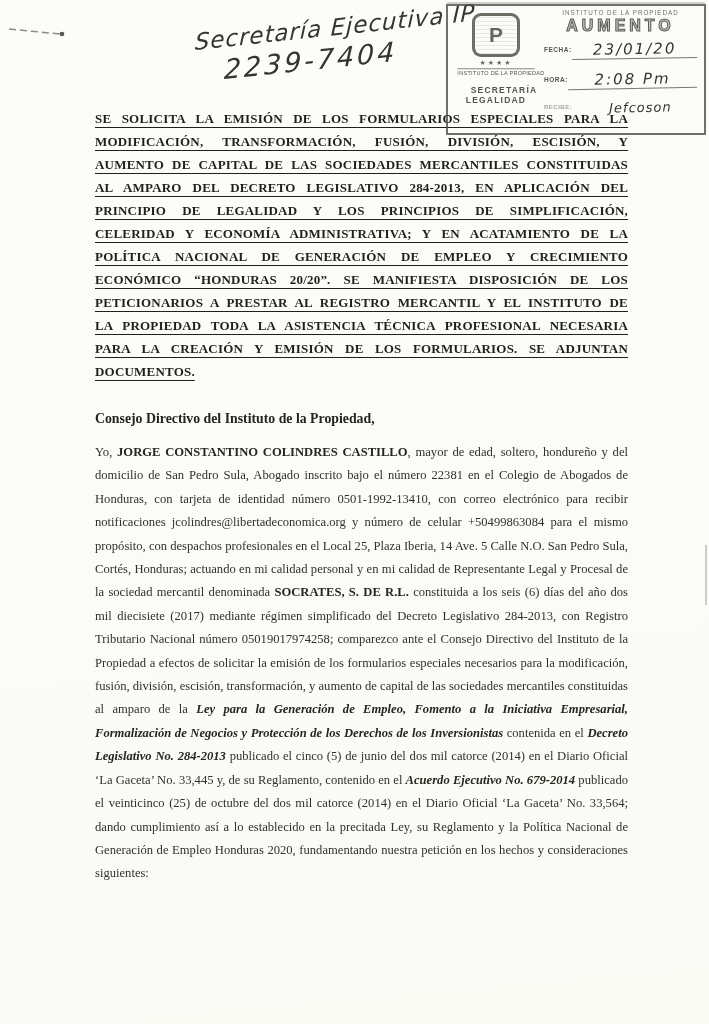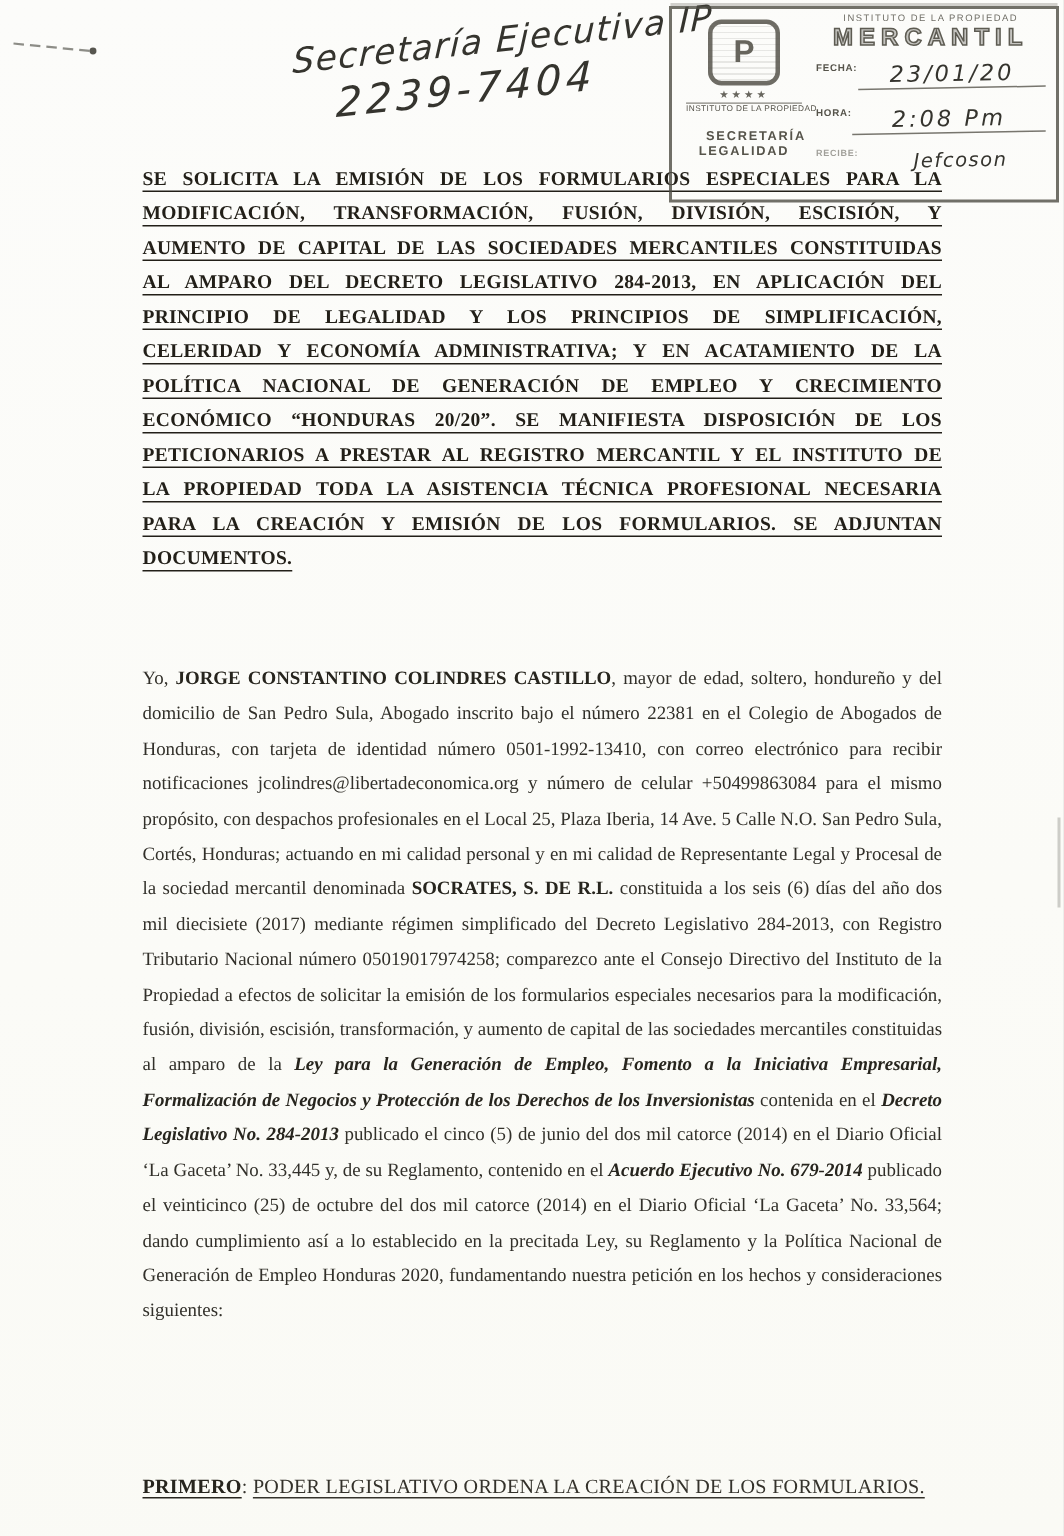--- a/index.html
+++ b/index.html
@@ -41,21 +41,21 @@
   .stars{font-size:7px;letter-spacing:2px;margin-top:2px;color:rgba(86,84,75,.9);}
   .emblem-caption{font-size:6px;letter-spacing:.3px;border-top:1px solid rgba(86,84,75,.7);margin:1px 6px 0;padding-top:1px;white-space:nowrap;transform:scale(.92);}
   .office1{margin-top:9px;font-size:8.5px;font-weight:bold;letter-spacing:1.2px;margin-left:16px;}
   .office2{font-size:8.5px;font-weight:bold;letter-spacing:1.2px;}
   .stamp-right{flex:1;padding:3px 7px 2px 0;}
   .stamp-small-title{font-size:6.3px;letter-spacing:1px;text-align:center;opacity:.85;white-space:nowrap;}
   .received{
     font-size:16px;font-weight:800;letter-spacing:4px;text-align:center;margin-top:1px;
     color:rgba(95,93,84,.35);-webkit-text-stroke:1px #5d5b52;white-space:nowrap;
   }
-  .stamp-row{display:flex;align-items:flex-start;margin-top:4px;}
+  .stamp-row{display:flex;align-items:center;margin-top:4px;}
   .slabel{font-size:6.5px;font-weight:bold;letter-spacing:.5px;padding-bottom:2px;}
   .svalue{
     flex:1;border-bottom:1.5px solid rgba(86,84,75,.8);
     font-size:15px;line-height:15px;text-align:center;letter-spacing:2px;
     transform:rotate(-1deg);padding-bottom:1px;white-space:nowrap;
   }
   .row-date{margin-top:7px;}
   .row-time{margin-top:13px;}
   .row-recibe{margin-top:11px;}
   .row-recibe .slabel{opacity:.55;font-size:6px;}
@@ -117,40 +117,40 @@
       <div class="emblem">
         <span>P</span>
       </div>
       <div class="stars">★★★★</div>
       <div class="emblem-caption">INSTITUTO DE LA PROPIEDAD</div>
       <div class="office1">SECRETARÍA</div>
       <div class="office2">LEGALIDAD</div>
     </div>
     <div class="stamp-right">
       <div class="stamp-small-title">INSTITUTO DE LA PROPIEDAD</div>
-      <div class="received">MERCANTIL</div>
+      <div class="received">AUMENTO</div>
       <div class="stamp-row row-date">
         <span class="slabel">FECHA:</span>
         <span class="svalue hand">23/01/20</span>
       </div>
       <div class="stamp-row row-time">
         <span class="slabel">HORA:</span>
         <span class="svalue hand">2:08 Pm</span>
       </div>
       <div class="stamp-row row-recibe">
         <span class="slabel">RECIBE:</span>
         <span class="svalue hand">Jefcoson</span>
       </div>
     </div>
   </div>
 
   <p class="abs headline">SE SOLICITA LA EMISIÓN DE LOS FORMULARIOS ESPECIALES PARA LA MODIFICACIÓN, TRANSFORMACIÓN, FUSIÓN, DIVISIÓN, ESCISIÓN, Y AUMENTO DE CAPITAL DE LAS SOCIEDADES MERCANTILES CONSTITUIDAS AL AMPARO DEL DECRETO LEGISLATIVO 284-2013, EN APLICACIÓN DEL PRINCIPIO DE LEGALIDAD Y LOS PRINCIPIOS DE SIMPLIFICACIÓN, CELERIDAD Y ECONOMÍA ADMINISTRATIVA; Y EN ACATAMIENTO DE LA POLÍTICA NACIONAL DE GENERACIÓN DE EMPLEO Y CRECIMIENTO ECONÓMICO “HONDURAS 20/20”. SE MANIFIESTA DISPOSICIÓN DE LOS PETICIONARIOS A PRESTAR AL REGISTRO MERCANTIL Y EL INSTITUTO DE LA PROPIEDAD TODA LA ASISTENCIA TÉCNICA PROFESIONAL NECESARIA PARA LA CREACIÓN Y EMISIÓN DE LOS FORMULARIOS. SE ADJUNTAN DOCUMENTOS.</p>
 
+  <p class="abs salutation">Consejo Directivo del Instituto de la Propiedad,</p>
 
   <p class="abs bodytext"><span class="run-normal">Yo, </span><span class="run-bold">JORGE CONSTANTINO COLINDRES CASTILLO</span><span class="run-normal">, mayor de edad, soltero, hondureño y del domicilio de San Pedro Sula, Abogado inscrito bajo el número 22381 en el Colegio de Abogados de Honduras, con tarjeta de identidad número 0501-1992-13410, con correo electrónico para recibir notificaciones jcolindres@libertadeconomica.org y número de celular +50499863084 para el mismo propósito, con despachos profesionales en el Local 25, Plaza Iberia, 14 Ave. 5 Calle N.O. San Pedro Sula, Cortés, Honduras; actuando en mi calidad personal y en mi calidad de Representante Legal y Procesal de la sociedad mercantil denominada </span><span class="run-bold">SOCRATES, S. DE R.L.</span><span class="run-normal"> constituida a los seis (6) días del año dos mil diecisiete (2017) mediante régimen simplificado del Decreto Legislativo 284-2013, con Registro Tributario Nacional número 05019017974258; comparezco ante el Consejo Directivo del Instituto de la Propiedad a efectos de solicitar la emisión de los formularios especiales necesarios para la modificación, fusión, división, escisión, transformación, y aumento de capital de las sociedades mercantiles constituidas al amparo de la </span><span class="run-bolditalic">Ley para la Generación de Empleo, Fomento a la Iniciativa Empresarial, Formalización de Negocios y Protección de los Derechos de los Inversionistas</span><span class="run-normal"> contenida en el </span><span class="run-bolditalic">Decreto Legislativo No. 284-2013</span><span class="run-normal"> publicado el cinco (5) de junio del dos mil catorce (2014) en el Diario Oficial ‘La Gaceta’ No. 33,445 y, de su Reglamento, contenido en el </span><span class="run-bolditalic">Acuerdo Ejecutivo No. 679-2014</span><span class="run-normal"> publicado el veinticinco (25) de octubre del dos mil catorce (2014) en el Diario Oficial ‘La Gaceta’ No. 33,564; dando cumplimiento así a lo establecido en la precitada Ley, su Reglamento y la Política Nacional de Generación de Empleo Honduras 2020, fundamentando nuestra petición en los hechos y consideraciones siguientes:</span></p>
 
 
-  <p class="abs primero"><span class="pl">PRIMERO</span><span>: </span><span class="pt">PODER LEGISLATIVO ORDENA LA CREACIÓN DE LOS FORMULARIOS.</span></p>
 
   <p class="abs lastline">Que, a efectos de fomentar el desarrollo de la iniciativa empresarial como fuente de generación de</p>
 
   <div class="abs edge-artifact"></div>
 </div>
 
 </body></html>

